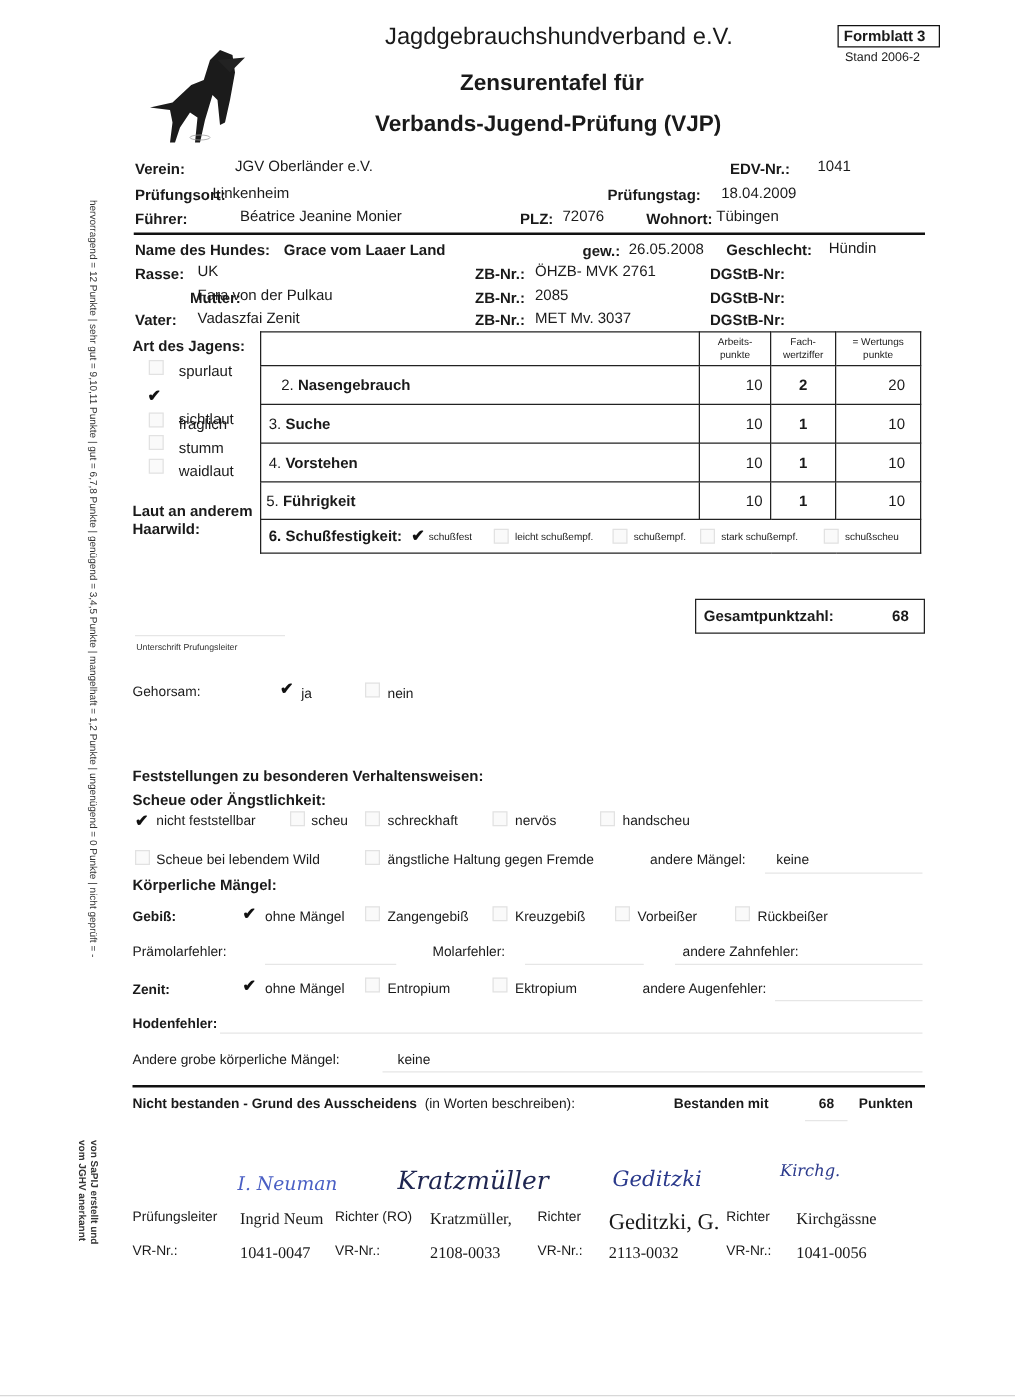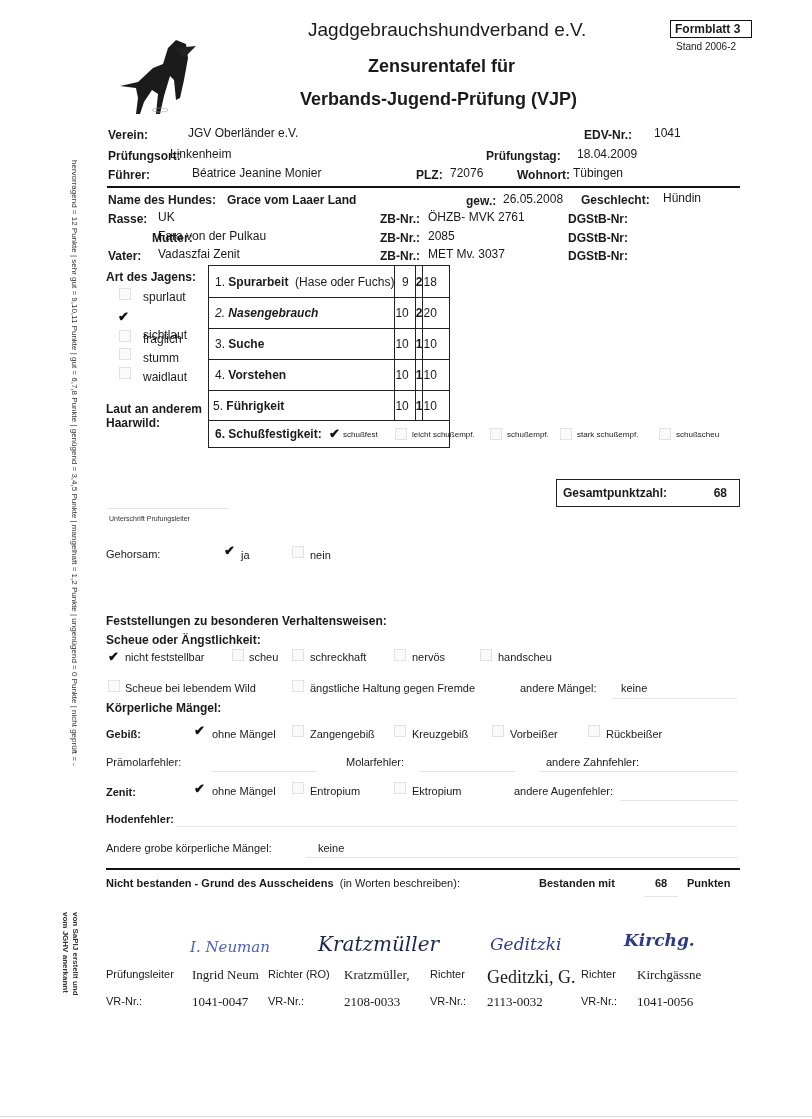--- a/index.html
+++ b/index.html
@@ -98,28 +98,37 @@
   <div class="cb" style="left:119px; top:348px;"></div>
   <div class="abs f12" style="left:143px; top:351px;">stumm</div>
   <div class="cb" style="left:119px; top:367px;"></div>
   <div class="abs f12" style="left:143px; top:370px;">waidlaut</div>
 </div>
 <div class="abs b f12" style="left:106px; top:402px;">Laut an anderem</div>
 <div class="abs b f12" style="left:106px; top:416px;">Haarwild:</div>
 
 <table class="score">
   <tbody>
-  <tr style="height:32px;">
-    <td style="padding-left:6px;"><span>1.</span> <b>Spurarbeit</b>&nbsp; <span>(Hase oder Fuchs)</span></td>
-    <td style="text-align:right; padding-right:6px;">9</td>
-    <td style="text-align:center; font-weight:bold;">2</td>
-    <td style="text-align:right; padding-right:12px;">18</td>
+      <tr style="height:27px;">
+    <td style="width:350px;"></td>
+    <td style="width:56px; text-align:center; font-size:8px; line-height:10px;">
+      <div>Arbeits-</div>
+          <div>punkte</div>
+    </td>
+    <td style="width:51px; text-align:center; font-size:8px; line-height:10px;">
+      <div>Fach-</div>
+          <div>wertziffer</div>
+    </td>
+    <td style="width:67px; text-align:center; font-size:8px; line-height:10px;">
+      <div>= Wertungs</div>
+          <div>punkte</div>
+    </td>
   </tr>
   <tr style="height:31px;">
-    <td style="padding-left:6px;font-style:italic;"><span>2.</span> <b>Nasengebrauch</b></td>
+    <td style="padding-left:16px;"><span>2.</span> <b>Nasengebrauch</b></td>
     <td style="text-align:right; padding-right:6px;">10</td>
     <td style="text-align:center; font-weight:bold;">2</td>
     <td style="text-align:right; padding-right:12px;">20</td>
   </tr>
   <tr style="height:31px;">
     <td style="padding-left:6px;"><span>3.</span> <b>Suche</b></td>
     <td style="text-align:right; padding-right:6px;">10</td>
     <td style="text-align:center; font-weight:bold;">1</td>
     <td style="text-align:right; padding-right:12px;">10</td>
   </tr>
@@ -232,21 +241,21 @@
   <span>(in Worten beschreiben):</span>
 </div>
 <div class="abs b f11" style="left:539px; top:877px;">Bestanden mit</div>
 <div class="abs b f11" style="left:655px; top:877px;">68</div>
 <div class="hline" style="left:644px; top:896px; width:34px;"></div>
 <div class="abs b f11" style="left:687px; top:877px;">Punkten</div>
 
 <div class="sig" style="left:190px; top:938px; font-size:15px; color:#4a5fc4;">I. Neuman</div>
 <div class="sig" style="left:318px; top:932px; font-size:20px; color:#1e2550;">Kratzmüller</div>
 <div class="sig" style="left:490px; top:934px; font-size:17px; color:#2b3a8c;">Geditzki</div>
-<div class="sig" style="left:624px; top:930px; font-size:17px; color:#2b3a8c;font-weight:bold;">Kirchg.</div>
+<div class="sig" style="left:624px; top:930px; font-size:13px; color:#2b3a8c;">Kirchg.</div>
 
 <div class="abs f11" style="left:106px; top:968px;">Prüfungsleiter</div>
 <div class="abs serif" style="left:192px; top:967px; font-size:13px;">Ingrid Neum</div>
 <div class="abs f11" style="left:268px; top:968px;">Richter (RO)</div>
 <div class="abs serif" style="left:344px; top:967px; font-size:13px;">Kratzmüller,</div>
 <div class="abs f11" style="left:430px; top:968px;">Richter</div>
 <div class="abs serif" style="left:487px; top:967px; font-size:18px;">Geditzki, G.</div>
 <div class="abs f11" style="left:581px; top:968px;">Richter</div>
 <div class="abs serif" style="left:637px; top:967px; font-size:13px;">Kirchgässne</div>
 

